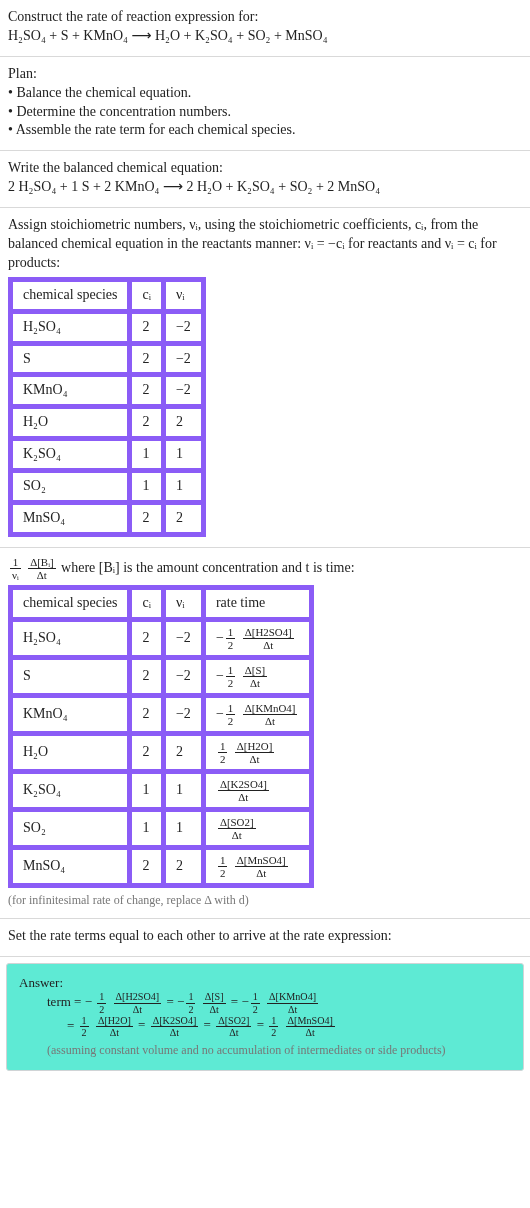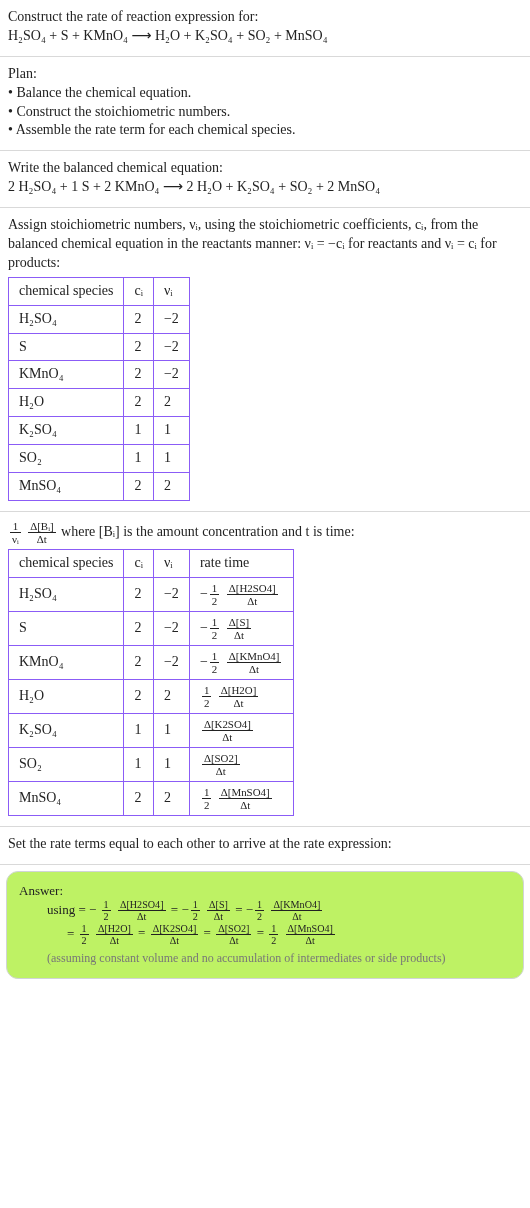--- a/index.html
+++ b/index.html
@@ -10,33 +10,33 @@
     color: #222;
     font-size: 14px;
     line-height: 1.35;
     width: 530px;
   }
   .section {
     border-bottom: 1px solid #d9d9d9;
     padding: 8px 0 10px 8px;
   }
   .answer-box {
-    background: #bef264;
+    background: #5eead4;
     border: 1px solid #d0d4d6;
-    border-radius: 12px;
+    border-radius: 3px;
     padding: 10px 12px 12px 12px;
     margin: 6px 6px 8px 6px;
     font-size: 13px;
   }
   table.spec {
     border-collapse: collapse;
     margin-top: 4px;
   }
   table.spec th, table.spec td {
-    border: 1px solid #8b5cf6;
+    border: 5px solid #8b5cf6;
     padding: 4px 10px;
     text-align: left;
     font-weight: normal;
     white-space: nowrap;
   }
   table.spec th {
     font-weight: normal;
   }
   .frac {
     display: inline-block;
@@ -57,21 +57,21 @@
 <body>
 
 <div class="section">
   <div>Construct the rate of reaction expression for:</div>
   <div>H₂SO₄ + S + KMnO₄  ⟶  H₂O + K₂SO₄ + SO₂ + MnSO₄</div>
 </div>
 
 <div class="section">
   <div>Plan:</div>
   <div>• Balance the chemical equation.</div>
-  <div>• Construct the stoichiometric numbers.</div>
+  <div>• Determine the concentration numbers.</div>
   <div>• Assemble the rate term for each chemical species.</div>
 </div>
 
 <div class="section">
   <div>Write the balanced chemical equation:</div>
   <div>2 H₂SO₄ + 1 S + 2 KMnO₄  ⟶  2 H₂O + K₂SO₄ + SO₂ + 2 MnSO₄</div>
 </div>
 
 <div class="section">
   <div>Assign stoichiometric numbers, νᵢ, using the stoichiometric coefficients, cᵢ, from the balanced chemical equation in the reactants manner: νᵢ = −cᵢ for reactants and νᵢ = cᵢ for products:</div>
@@ -181,30 +181,31 @@
           <td><span class="frac"><span class="n">Δ[SO2]</span><span class="d">Δt</span></span></td>
         </tr>
         <tr>
           <td>MnSO₄</td>
           <td>2</td>
           <td>2</td>
           <td><span class="frac"><span class="n">1</span><span class="d">2</span></span> <span class="frac"><span class="n">Δ[MnSO4]</span><span class="d">Δt</span></span></td>
         </tr>
       </tbody>
   </table>
+  <div class="note">(for infinitesimal rate of change, replace Δ with d)</div>
 </div>
 
 <div class="section">
   <div>Set the rate terms equal to each other to arrive at the rate expression:</div>
 </div>
 
 <div class="answer-box">
   <div>Answer:</div>
   <div class="indent">
-    <span>using = −</span>
+    <span>term = −</span>
     <span id="ans1"><span class="frac"><span class="n">1</span><span class="d">2</span></span> <span class="frac"><span class="n">Δ[H2SO4]</span><span class="d">Δt</span></span><span> = −</span><span class="frac"><span class="n">1</span><span class="d">2</span></span> <span class="frac"><span class="n">Δ[S]</span><span class="d">Δt</span></span><span> = −</span><span class="frac"><span class="n">1</span><span class="d">2</span></span> <span class="frac"><span class="n">Δ[KMnO4]</span><span class="d">Δt</span></span></span>
   </div>
   <div class="indent" style="padding-left:48px">
     <span>= </span>
     <span id="ans2"><span class="frac"><span class="n">1</span><span class="d">2</span></span> <span class="frac"><span class="n">Δ[H2O]</span><span class="d">Δt</span></span><span> = </span><span class="frac"><span class="n">Δ[K2SO4]</span><span class="d">Δt</span></span><span> = </span><span class="frac"><span class="n">Δ[SO2]</span><span class="d">Δt</span></span><span> = </span><span class="frac"><span class="n">1</span><span class="d">2</span></span> <span class="frac"><span class="n">Δ[MnSO4]</span><span class="d">Δt</span></span></span>
   </div>
   <div class="note indent">(assuming constant volume and no accumulation of intermediates or side products)</div>
 </div>
 
 </body></html>

